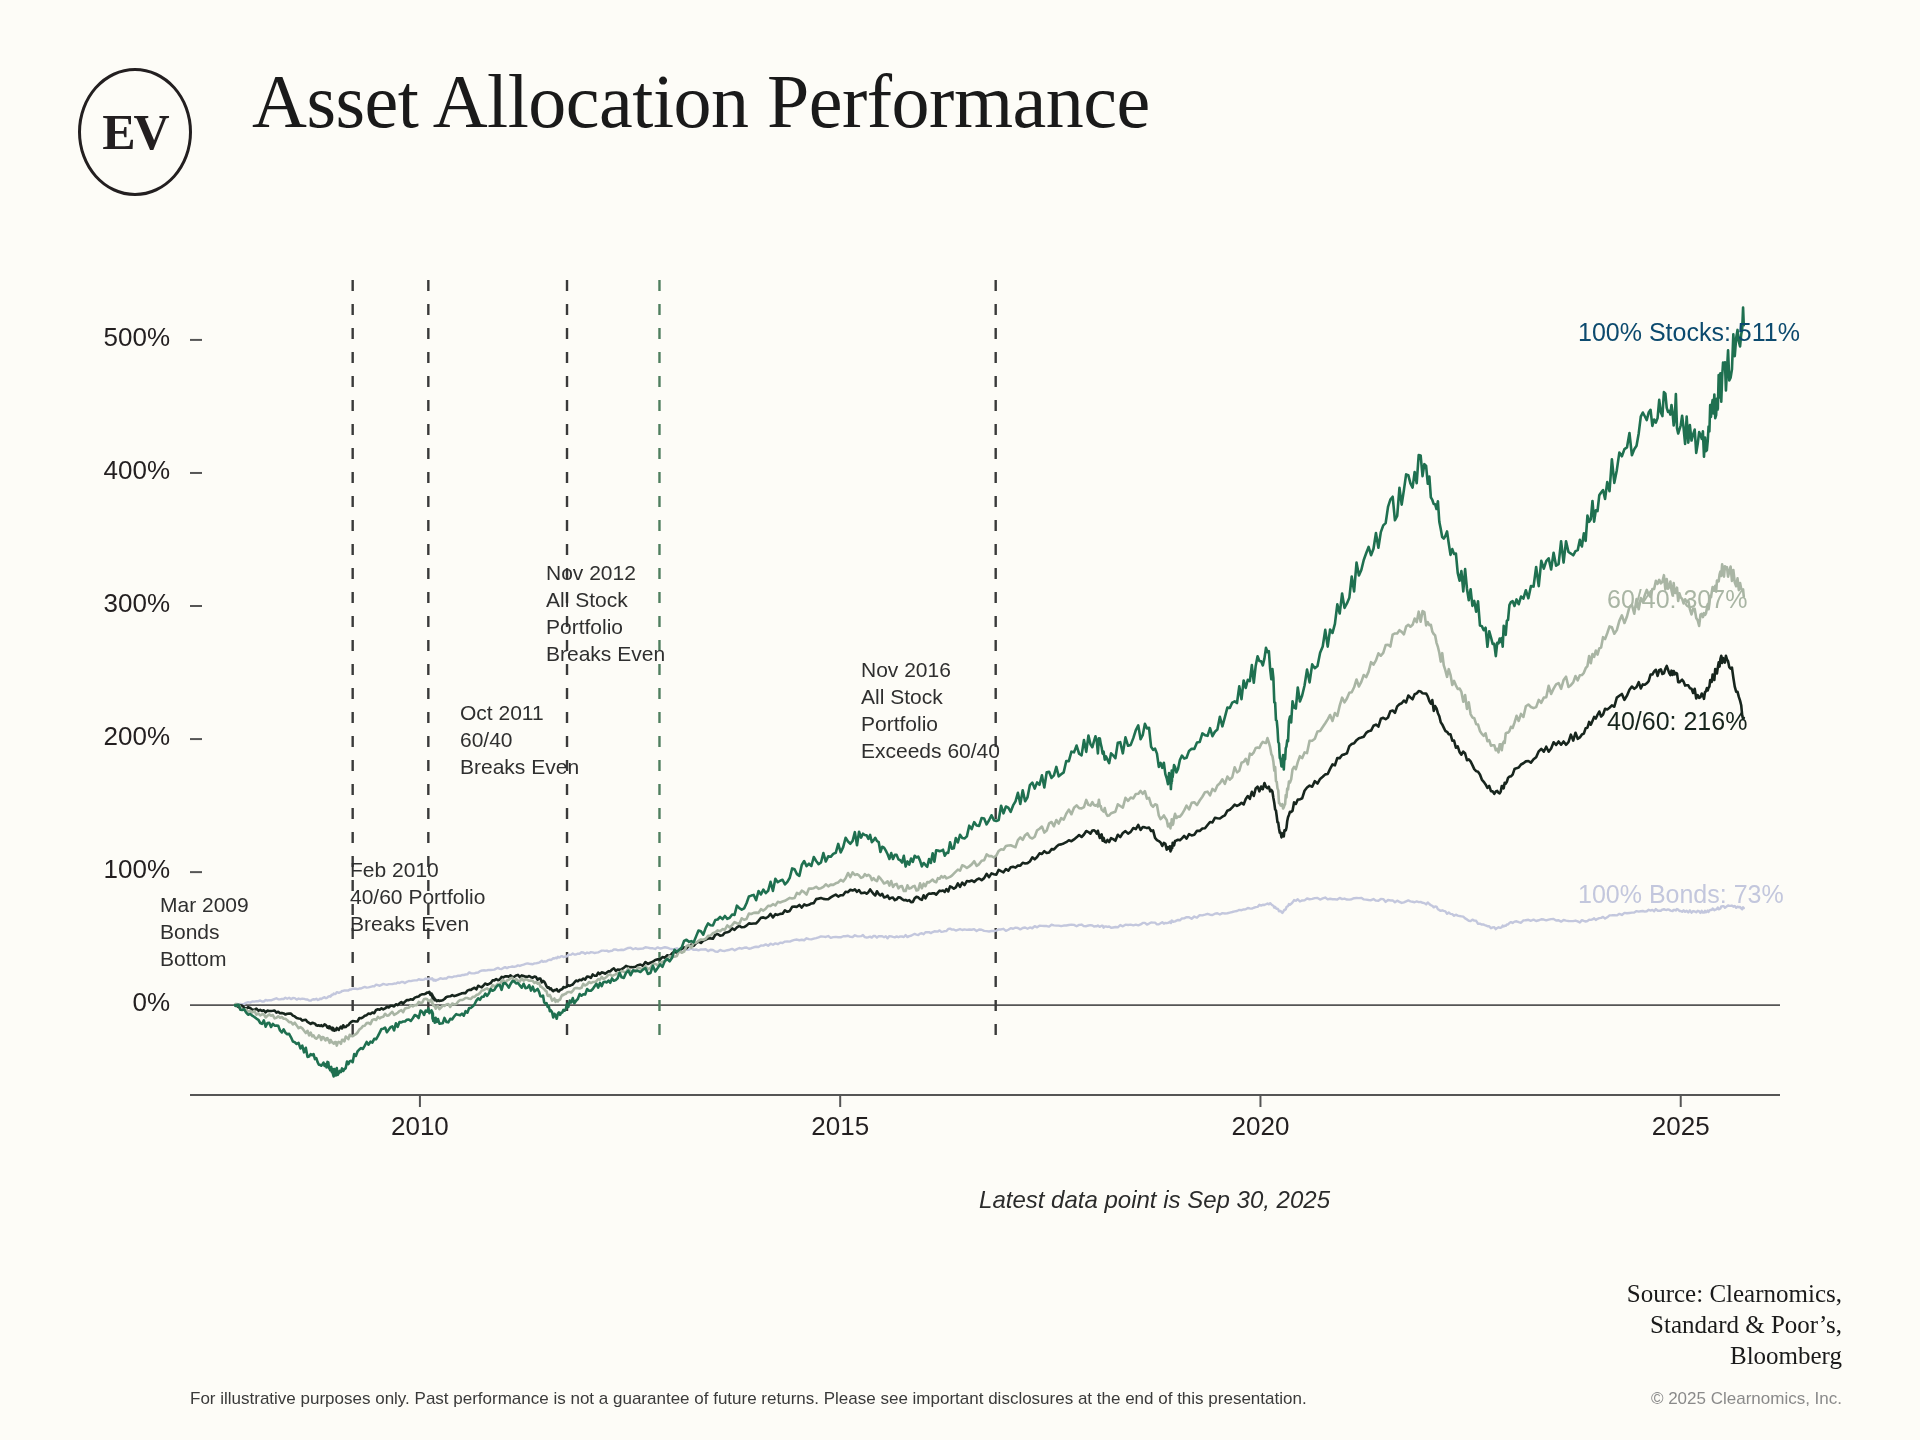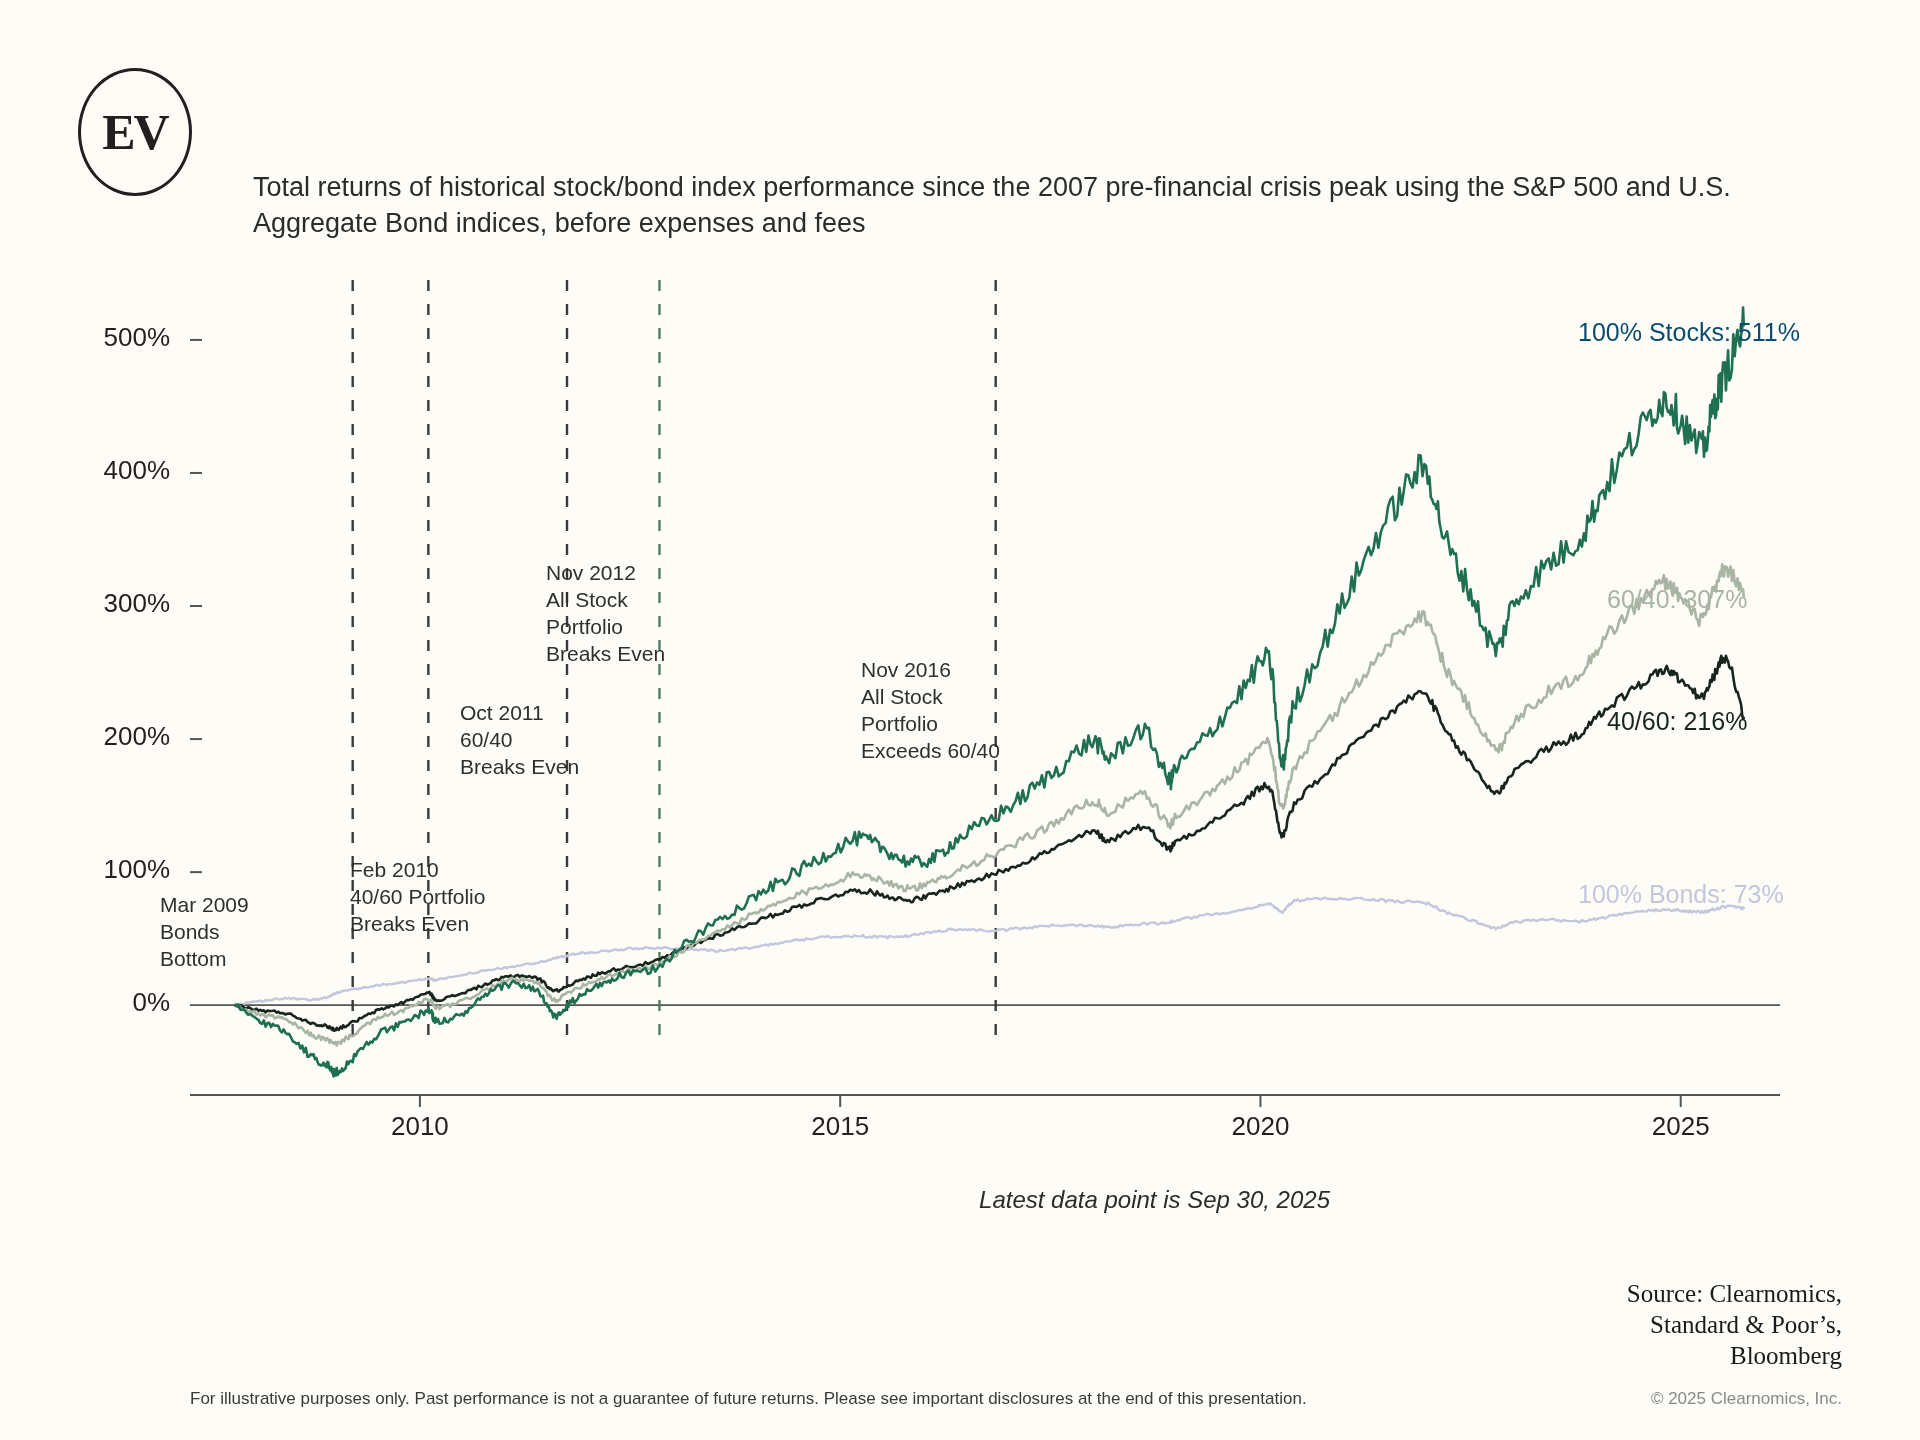--- a/index.html
+++ b/index.html
@@ -76,21 +76,21 @@
   }
   svg{display:block;}
 </style>
 </head>
 <body>
 
 <div id="header">
   <div id="logo">
     <span id="logo-text">EV</span>
   </div>
-  <div id="subtitle">Total returns of historical stock/bond index performance since the 2007 pre-financial crisis peak using the S&amp;P 500 and U.S. Aggregate Bond indices, before expenses and fees</div>
+  <div id="title">Asset Allocation Performance</div>
 </div>
 
 <div id="plot-wrap">
   <svg id="chart-svg" width="1920" height="1440">
       <line x1="190" y1="1005.1694915254237" x2="1780" y2="1005.1694915254237" stroke="#555" stroke-width="1.6"></line>
       <line x1="190" y1="1095" x2="1780" y2="1095" stroke="#555" stroke-width="2"></line>
       <line x1="190" y1="872.1186440677966" x2="202" y2="872.1186440677966" stroke="#555" stroke-width="2"></line>
       <line x1="190" y1="739.0677966101696" x2="202" y2="739.0677966101696" stroke="#555" stroke-width="2"></line>
       <line x1="190" y1="606.0169491525423" x2="202" y2="606.0169491525423" stroke="#555" stroke-width="2"></line>
       <line x1="190" y1="472.9661016949152" x2="202" y2="472.9661016949152" stroke="#555" stroke-width="2"></line>

